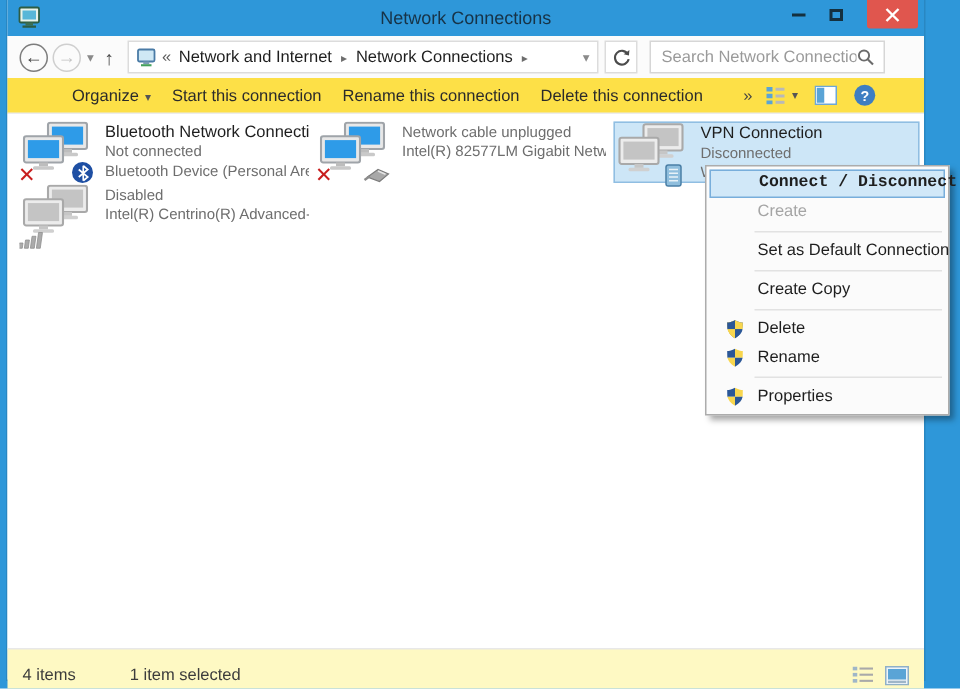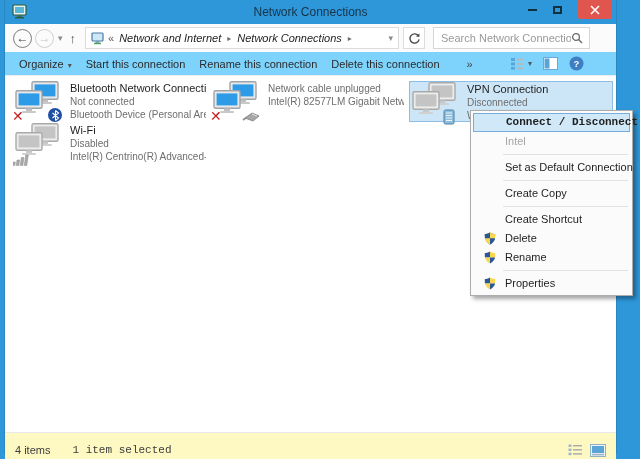--- a/index.html
+++ b/index.html
@@ -53,43 +53,43 @@
   .nav-fwd  { margin-left:3px; border:1px solid #cfcfcf; color:#c4c4c4; }
   .nav-caret { margin-left:4px; color:#8a8a8a; font-size:9px; }
   .nav-up { margin-left:7px; color:#4a4a4a; font-size:13px; }
   .crumbbox {
     margin-left:9px; width:314px; height:22px;
     border:1px solid #dcdcdc; background:#fff;
     display:flex; align-items:center; padding:0 4px; position:relative;
   }
   .crumb-pc { width:14px; height:13px; margin:0 3px 0 1px; flex:none; }
   .crumb-root { color:#5a5a5a; margin-right:5px; font-size:11px; }
-  .crumb { color:#1e1e1e; white-space:nowrap;font-style:italic; }
+  .crumb { color:#1e1e1e; white-space:nowrap; }
   .crumb-sep { color:#6d6d6d; font-size:8px; margin:0 6px; }
   .crumb-ddl { position:absolute; right:5px; color:#8a8a8a; font-size:9px; }
   .refreshbox {
     margin-left:4px; width:22px; height:22px; border:1px solid #dcdcdc; background:#fff;
     display:flex; align-items:center; justify-content:center;
   }
   .searchbox {
     margin-left:8px; width:157px; height:22px; border:1px solid #d6d6d6; background:#fff;
     display:flex; align-items:center; position:relative;
   }
   .searchbox input {
     border:none; outline:none; width:130px; height:18px; margin-left:7px;
     font-family:inherit; font-size:11px; color:#444;
   }
   .searchbox input::placeholder { color:#9a9a9a; }
   .search-mag { position:absolute; right:5px; top:4px; }
 
   
   .commandbar {
     position:absolute; left:0; top:52px; right:0; height:24px;
-    background:#7dd3fc; border-bottom:1px solid #ececec;
-    display:flex; align-items:center;
+    background:#fde047; border-bottom:1px solid #ececec;
+    display:flex; align-items:center;padding-left:29px;
   }
   .cmd { color:#2b2b2b; white-space:nowrap; cursor:default; }
   .cmd-organize { margin-left:14px; }
   .cmd-caret { font-size:8px; color:#555; margin-left:4px; }
   .cmd-gap { margin-left:14px; }
   .cmd-overflow { margin-left:27px; color:#444; }
   .cmd-right { position:absolute; right:32px; display:flex; align-items:center; gap:11px; }
 
   
   .content { position:absolute; left:0; top:76px; right:0; height:356px; background:#fff; }
@@ -107,21 +107,21 @@
     background:#1E4FA3; display:flex; align-items:center; justify-content:center;
   }
 
   
   .statusbar {
     position:absolute; left:0; top:432px; right:0; height:35px;
     background:#fef9c3; border-top:1px solid #e8e8e8;
     display:flex; align-items:center; color:#3c3c3c;
   }
   .sb-count { margin-left:10px; }
-  .sb-sel { margin-left:22px;font-family:Liberation Mono, monospace; }
+  .sb-sel { margin-left:36px; }
   .sb-icons { position:absolute; right:10px; display:flex; gap:7px; align-items:center; }
 
   
   .ctxmenu {
     position:absolute; left:470px; top:110px; width:163px;
     background:#FBFBFB; border:1px solid #ACACAC;
     box-shadow:3px 3px 4px rgba(0,0,0,.35);
     padding:2px; z-index:50;
   }
   .mi {
@@ -330,21 +330,20 @@
         <svg class="ovl" style="left:-2px;bottom:-3px;" width="17" height="13" viewBox="0 0 17 13">
           <g fill="#ababab" stroke="#8e8e8e" stroke-width="0.5">
             <rect x="1" y="9" width="2.6" height="3.5" transform="skewX(-8)"></rect>
             <rect x="5" y="7" width="2.6" height="5.5" transform="skewX(-8)"></rect>
             <rect x="9" y="4.5" width="2.6" height="8" transform="skewX(-8)"></rect>
             <rect x="13" y="2" width="2.6" height="10.5" transform="skewX(-8)"></rect>
           </g>
         </svg>
       </div>
       <div class="tile-text">
-        <div class="t-name">Wi-Fi</div>
         <div class="t-sub">Disabled</div>
         <div class="t-sub">Intel(R) Centrino(R) Advanced-N ...</div>
       </div>
     </div>
   </div>
 
   <div class="statusbar">
     <span class="sb-count">4 items</span>
     <span class="sb-sel">1 item selected</span>
     <div class="sb-icons">
@@ -361,27 +360,26 @@
         <rect x="2" y="2" width="12" height="7" fill="#5aa4d6"></rect>
         <rect x="2" y="9.8" width="12" height="1.6" fill="#9fb6c8"></rect>
       </svg>
     </div>
   </div>
 
 </div>
 
 <div class="ctxmenu">
   <div class="mi mi-hl">Connect / Disconnect</div>
-  <div class="mi mi-disabled">Intel</div>
+  <div class="mi mi-disabled">Create</div>
   <div class="mi-sep"></div>
   <div class="mi">Set as Default Connection</div>
   <div class="mi-sep"></div>
   <div class="mi">Create Copy</div>
   <div class="mi-sep"></div>
-  <div class="mi">Create Shortcut</div>
   <div class="mi">
     <svg class="mi-shield" width="12" height="13" viewBox="0 0 12 13">
       <path d="M6 0.5 C4 1.6 2.2 2 0.8 2 C0.8 7 2.2 10.5 6 12.5 C9.8 10.5 11.2 7 11.2 2 C9.8 2 8 1.6 6 0.5 Z" fill="#2b5797"></path>
       <path d="M6 0.5 C4 1.6 2.2 2 0.8 2 C0.8 7 2.2 10.5 6 12.5 Z" fill="#f8d64e"></path>
       <path d="M6 0.5 L6 6.5 L0.9 6.5 C0.85 5 0.8 3.5 0.8 2 C2.2 2 4 1.6 6 0.5 Z" fill="#2b5797"></path>
       <path d="M6 6.5 L6 12.5 C3 10.9 1.5 8.5 0.9 6.5 Z" fill="#f8d64e" opacity="0"></path>
       <path d="M6 6.5 L11.1 6.5 C10.5 9 9 11 6 12.5 Z" fill="#2b5797" opacity="0"></path>
       <path d="M6 0.5 L6 6.5 L11.1 6.5 C11.18 5 11.2 3.5 11.2 2 C9.8 2 8 1.6 6 0.5 Z" fill="#f8d64e"></path>
       <path d="M6 6.5 L6 12.5 C9 10.9 10.5 9 11.1 6.5 Z" fill="#2b5797"></path>
       <path d="M6 6.5 L6 12.5 C3 10.9 1.5 8.5 0.9 6.5 Z" fill="#f8d64e"></path>

